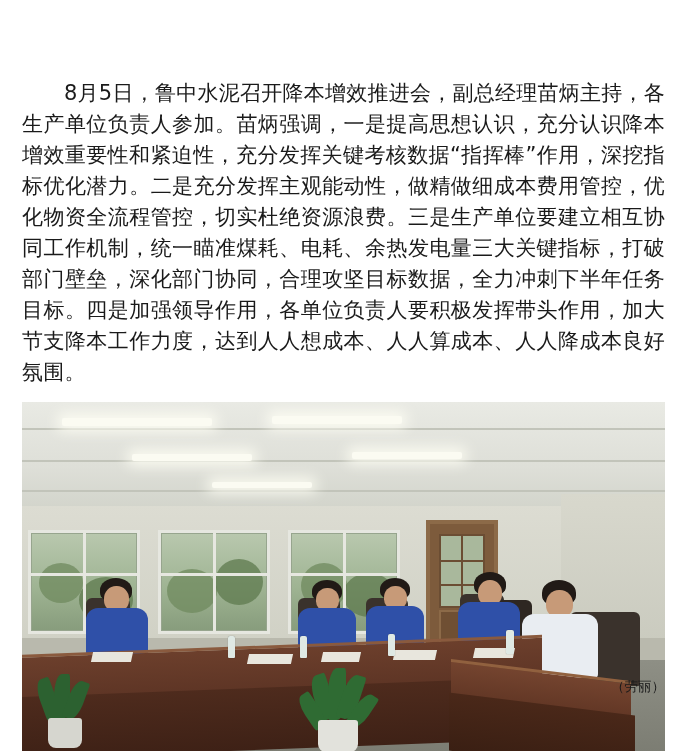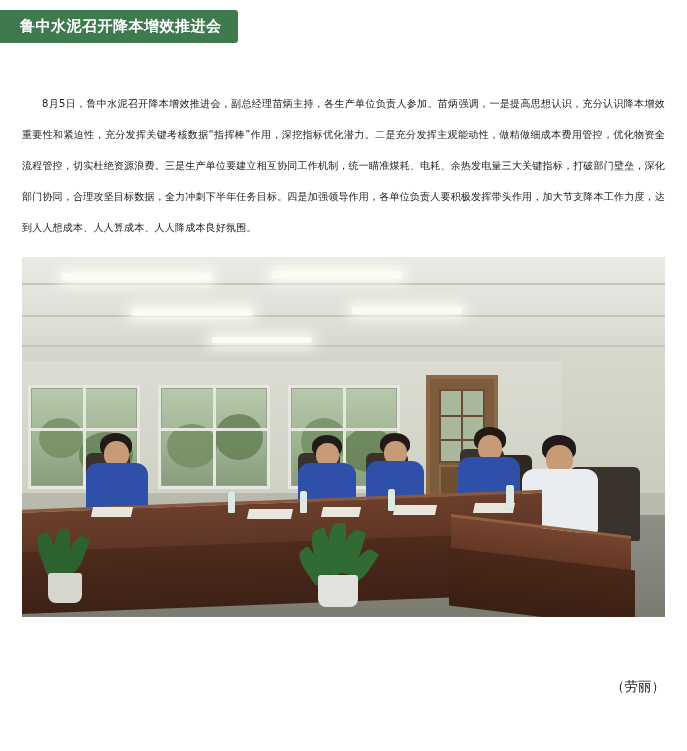--- a/index.html
+++ b/index.html
@@ -42,27 +42,27 @@
   
   .article {
     position: absolute;
     left: 22px;
     top: 78px;
     width: 643px;
   }
 
   .article-text {
     font-family: "DejaVu Sans", "Liberation Sans", sans-serif;
-    font-size: 10px;
+    font-size: 21px;
     line-height: 31px;
     color: #1a1a1a;
     text-align: justify;
     text-justify: inter-ideograph;
     text-indent: 2em;
-    margin: 10px 0 14px 0;
+    margin: 0 0 14px 0;
     letter-spacing: 0.2px;
   }
 
   
   .photo-wrap {
     position: relative;
     width: 643px;
     height: 360px;
     margin-top: 12px;
     overflow: hidden;
@@ -254,21 +254,20 @@
     font-family: "DejaVu Sans", "Liberation Sans", sans-serif;
     font-size: 13.5px;
     color: #1a1a1a;
   }
 </style>
 </head>
 <body>
 
 <div class="page">
 
-  <div class="title-banner">鲁中水泥召开降本增效推进会</div>
 
   <div class="article">
 
     <p class="article-text">8月5日，鲁中水泥召开降本增效推进会，副总经理苗炳主持，各生产单位负责人参加。苗炳强调，一是提高思想认识，充分认识降本增效重要性和紧迫性，充分发挥关键考核数据“指挥棒”作用，深挖指标优化潜力。二是充分发挥主观能动性，做精做细成本费用管控，优化物资全流程管控，切实杜绝资源浪费。三是生产单位要建立相互协同工作机制，统一瞄准煤耗、电耗、余热发电量三大关键指标，打破部门壁垒，深化部门协同，合理攻坚目标数据，全力冲刺下半年任务目标。四是加强领导作用，各单位负责人要积极发挥带头作用，加大节支降本工作力度，达到人人想成本、人人算成本、人人降成本良好氛围。</p>
 
     <div class="photo-wrap">
       <div class="photo">
 
         <div class="ceiling"></div>
         <div class="ceiling-line" style="left:0;top:26px;width:100%;"></div>

